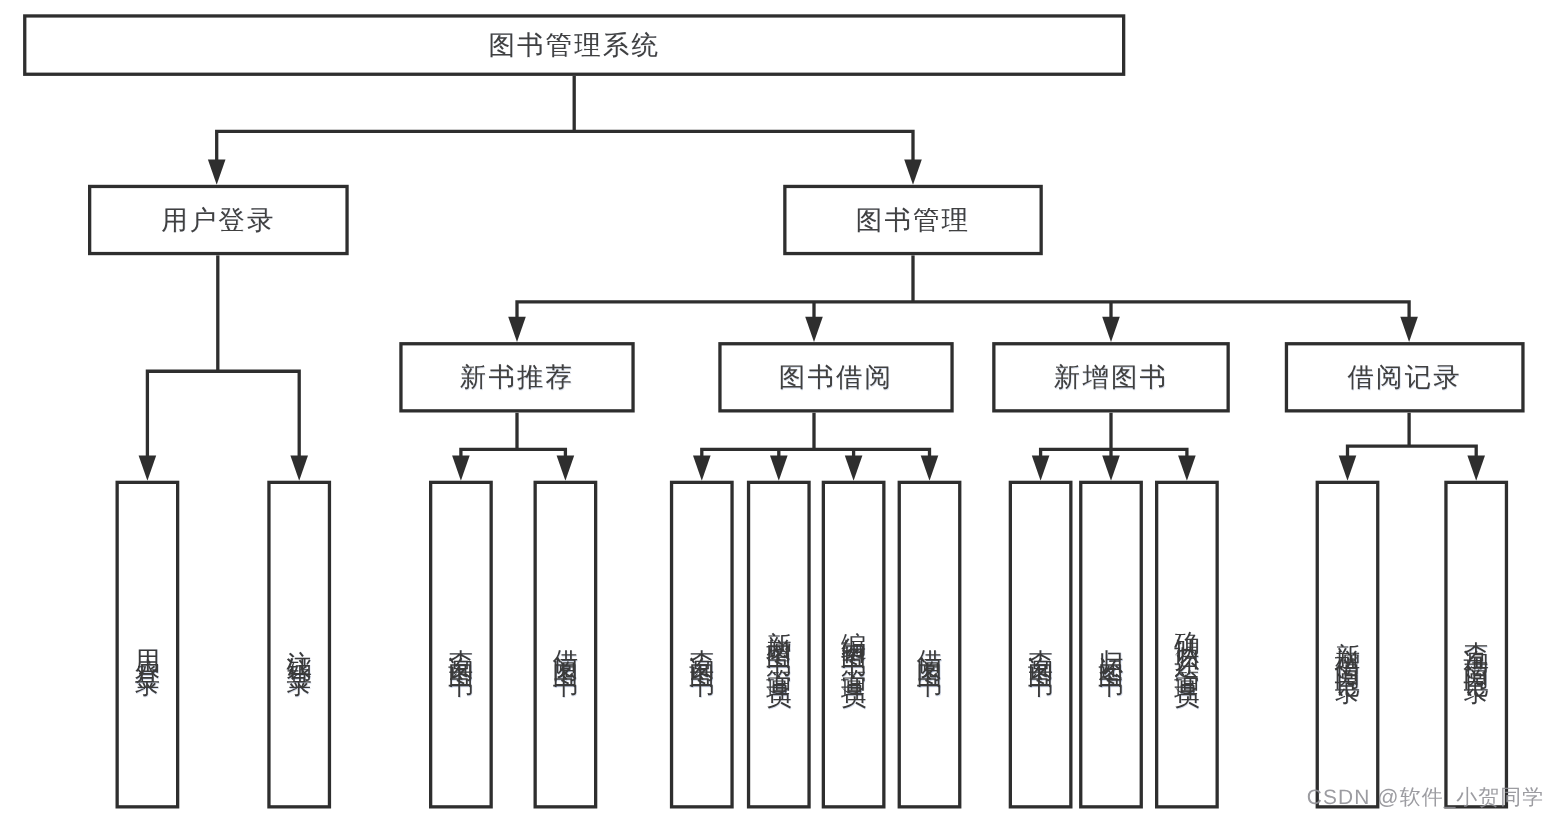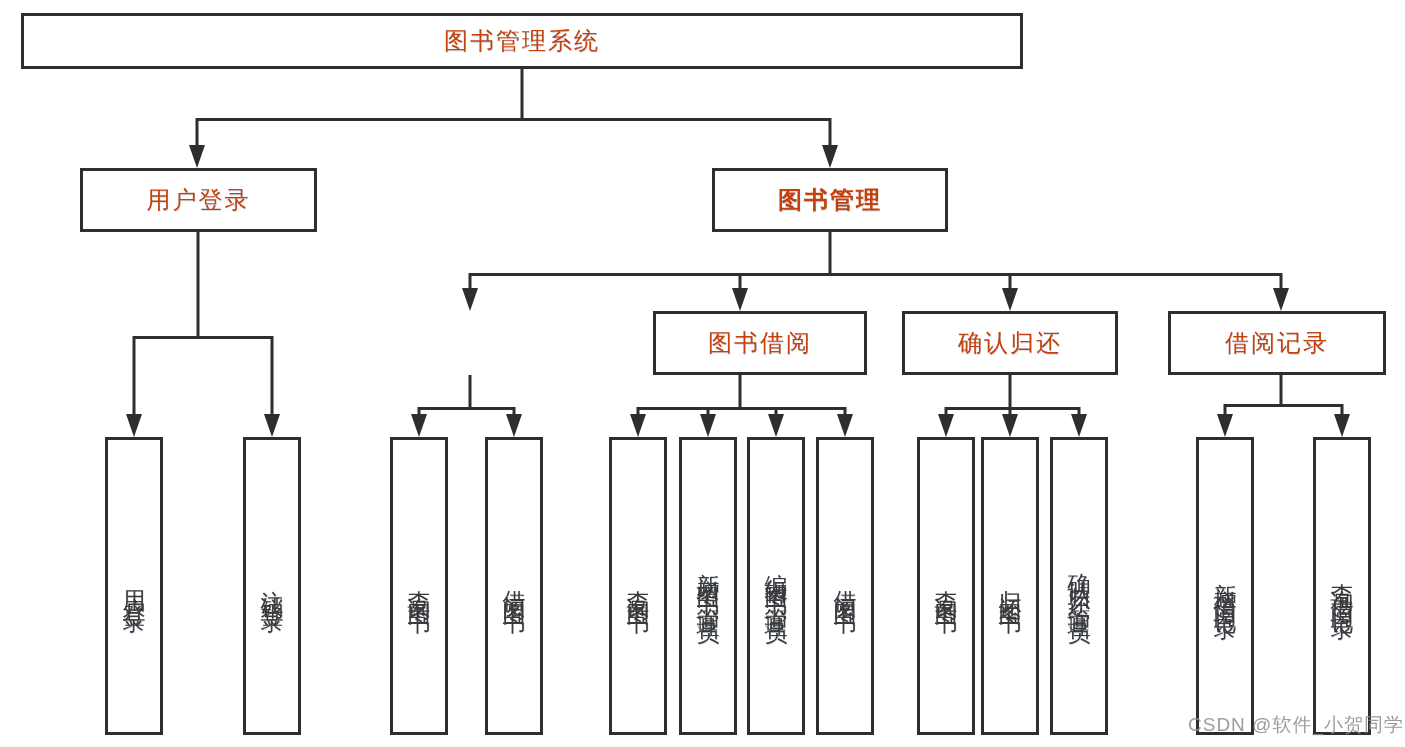--- a/index.html
+++ b/index.html
@@ -29,37 +29,37 @@
     background: #ffffff;
     display: flex;
     align-items: center;
     justify-content: center;
     color: #3a3a3a;
   }
   .h-label {
     font-size: 24px;
     letter-spacing: 2px;
     white-space: nowrap;
-    color: #c2410c;
+    color: #404040;
     text-shadow: 0.5px 0.5px 0 rgba(90,120,180,0.25);
   }
   .v-label {
     writing-mode: vertical-rl;
     text-orientation: mixed;
     font-size: 23px;
     letter-spacing: 7px;
     line-height: 1;
     color: #3a3a3a;
     text-shadow: 0.5px 0.5px 0 rgba(90,120,180,0.25);
   }
   
   .b-root   { left: 21px;   top: 13px;  width: 1002px; height: 56px; }
   
   .b-login  { left: 80px;   top: 168px; width: 237px;  height: 64px; }
-  .b-mgmt   { left: 712px;  top: 168px; width: 236px;  height: 64px; font-weight: bold; }
+  .b-mgmt   { left: 712px;  top: 168px; width: 236px;  height: 64px; }
   
   .b-rec    { left: 363px;  top: 311px; width: 214px;  height: 64px; }
   .b-borrow { left: 633px;  top: 311px; width: 214px;  height: 64px; margin-left: 20px; }
   .b-cur    { left: 902px;  top: 311px; width: 216px;  height: 64px; }
   .b-recd   { left: 1168px; top: 311px; width: 218px;  height: 64px; }
   
   .leaf { top: 437px; width: 58px; height: 298px; }
   .b-l-a1 { left: 105px; }
   .b-l-a2 { left: 243px; }
   .b-l-b1 { left: 390px; }
@@ -137,25 +137,28 @@
     <span class="h-label">图书管理系统</span>
   </div>
 
   <div class="box b-login">
     <span class="h-label">用户登录</span>
   </div>
   <div class="box b-mgmt">
     <span class="h-label">图书管理</span>
   </div>
 
+  <div class="box b-rec">
+    <span class="h-label">新书推荐</span>
+  </div>
   <div class="box b-borrow">
     <span class="h-label">图书借阅</span>
   </div>
   <div class="box b-cur">
-    <span class="h-label">确认归还</span>
+    <span class="h-label">新增图书</span>
   </div>
   <div class="box b-recd">
     <span class="h-label">借阅记录</span>
   </div>
 
   <div class="box leaf b-l-a1">
     <span class="v-label">用户登录</span>
   </div>
   <div class="box leaf b-l-a2">
     <span class="v-label">注销登录</span>

